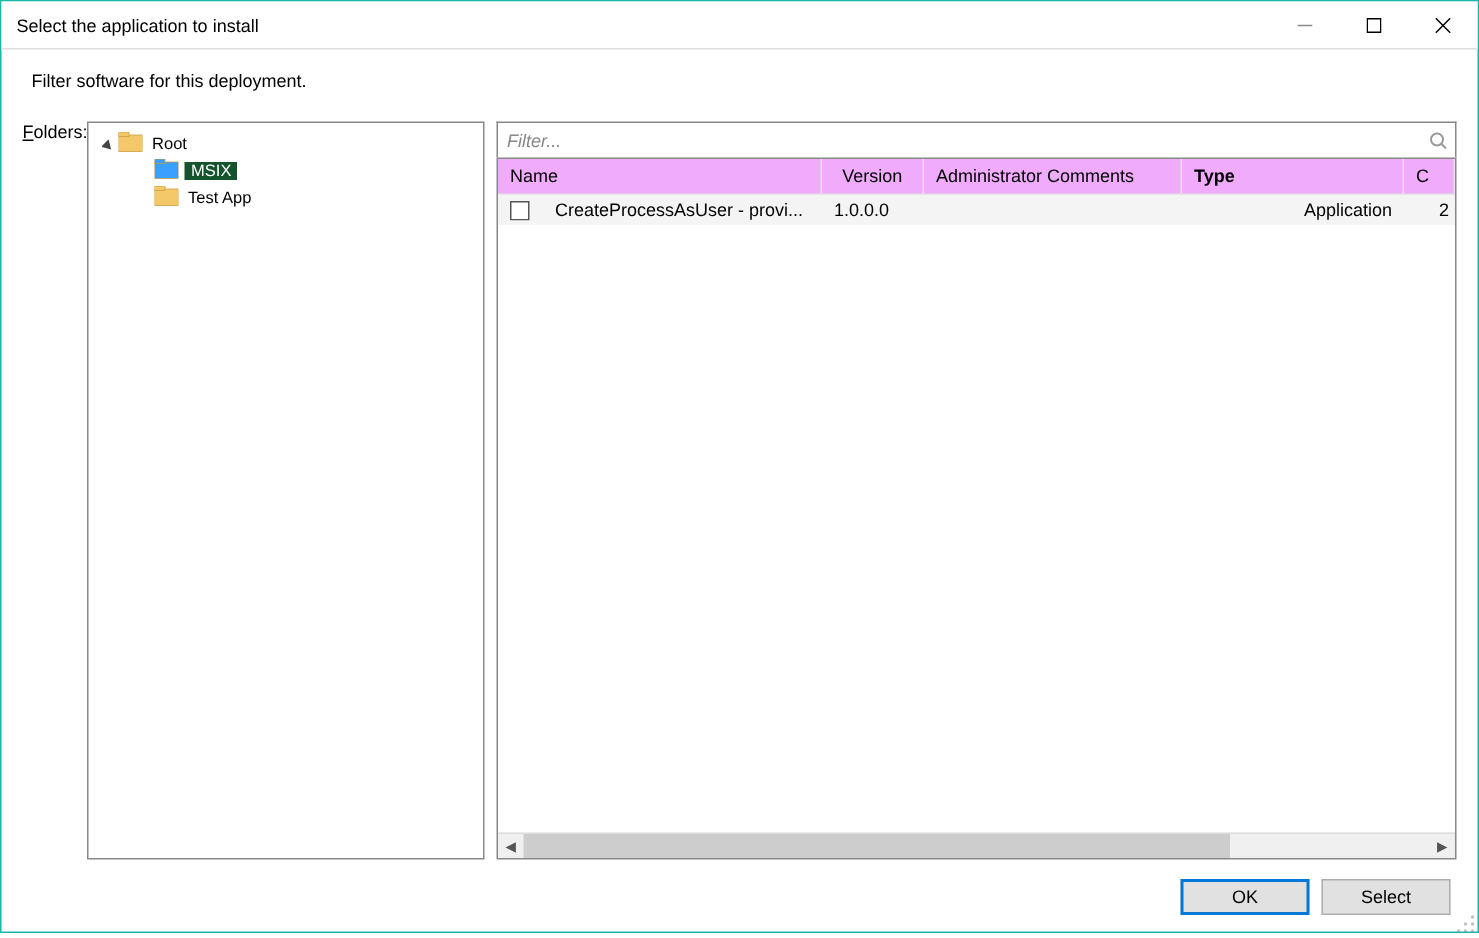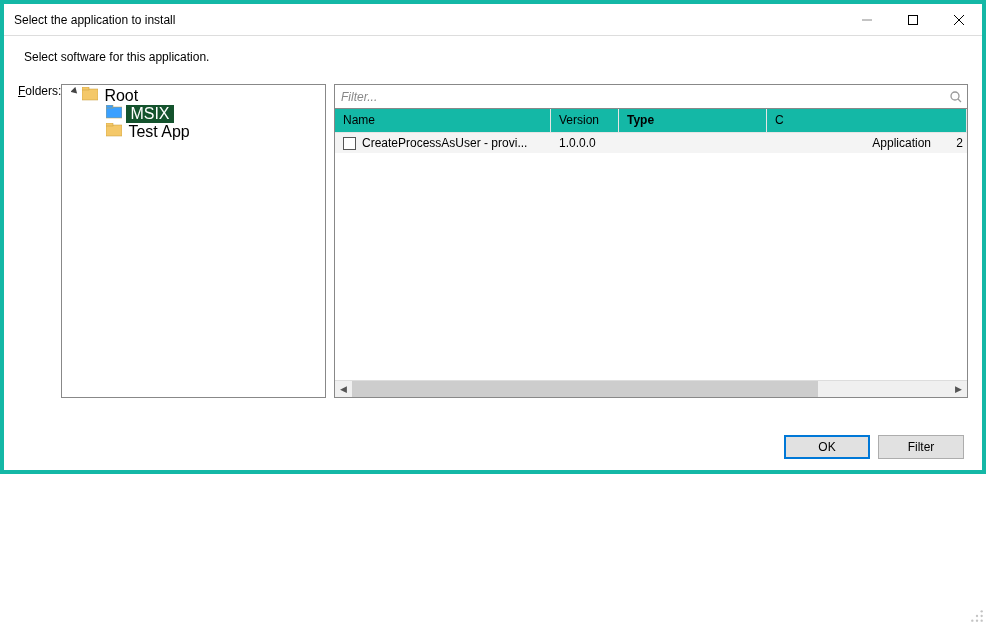--- a/index.html
+++ b/index.html
@@ -6,22 +6,22 @@
 body {
   font-family: "Segoe UI", Tahoma, sans-serif;
   font-size: 12px;
   background: #fff;
   width: 986px;
   height: 625px;
   overflow: hidden;
 }
 .window {
   width: 986px;
-  height: 474px;
-  border: 4px solid #14b8a6;
+  height: 622px;
+  border: 1px solid #14b8a6;
   display: flex;
   flex-direction: column;
   background: #fff;
 }
 .titlebar {
   height: 32px;
   display: flex;
   align-items: center;
   padding-left: 10px;
   border-bottom: 1px solid #ddd;
@@ -76,23 +76,23 @@
 .folders-label .u { text-decoration: underline; }
 .tree {
   flex: 1;
   border: 1px solid #888;
   background: #fff;
   padding: 2px 0;
   overflow: auto;
 }
 .tree-row {
   display: flex;
-  align-items: flex-start;
+  align-items: flex-end;
   height: 18px;
-  font-size: 16px;
+  font-size: 11px;
   color: #000;
   white-space: nowrap;
 }
 .tree-indent0 { padding-left: 6px; }
 .tree-indent1 { padding-left: 44px; }
 .expander {
   width: 14px;
   display: inline-flex;
   align-items: center;
   justify-content: center;
@@ -151,33 +151,33 @@
   border: 1px solid #888;
   background: #fff;
   display: flex;
   flex-direction: column;
   min-height: 0;
   overflow: hidden;
 }
 .headers {
   display: flex;
   height: 24px;
-  background: #14b8a6;
+  background: #f0abfc;
   border-bottom: 1px solid #e5e5e5;
 }
 .header-cell {
   border-right: 1px solid #e5e5e5;
   padding: 4px 8px;
   font-size: 12px;
   color: #000;
   white-space: nowrap;
   overflow: hidden;
 }
 .col-name { width: 216px; }
-.col-version { width: 68px; }
+.col-version { width: 68px; text-align: center; }
 .col-admin { width: 172px; }
 .col-type { width: 148px; font-weight: bold; }
 .col-extra { flex: 1; min-width: 14px; }
 .rows { flex: 1; overflow: hidden; }
 .list-row {
   display: flex;
   height: 20px;
   align-items: center;
   background: #f4f4f4;
   font-size: 12px;
@@ -186,20 +186,21 @@
   padding: 0 8px;
   white-space: nowrap;
   overflow: hidden;
   text-overflow: ellipsis;
   color: #000;
 }
 .cell-name {
   width: 216px;
   display: flex;
   align-items: flex-end;
+  gap: 11px;
 }
 .cell-version { width: 68px; }
 .cell-admin { width: 172px; }
 .cell-type { width: 148px; text-align: right; }
 .cell-extra { flex: 1; min-width: 14px; text-align: right; padding-right: 4px; }
 .chk {
   width: 13px;
   height: 13px;
   border: 1px solid #555;
   margin-right: 6px;
@@ -236,21 +237,20 @@
   background: #cdcdcd;
 }
 .button-row {
   height: 40px;
   display: flex;
   justify-content: flex-end;
   align-items: center;
   gap: 8px;
   padding-right: 4px;
   padding-top: 10px;
-  margin-top: 24px;
 }
 .dlg-btn {
   width: 86px;
   height: 24px;
   background: #e1e1e1;
   border: 1px solid #adadad;
   font-size: 12px;
   font-family: inherit;
   cursor: default;
 }
@@ -286,21 +286,21 @@
       <div class="win-btn">
         <svg viewBox="0 0 10 10">
             <line x1="0" y1="0" x2="10" y2="10" stroke="#000" stroke-width="1"></line>
             <line x1="10" y1="0" x2="0" y2="10" stroke="#000" stroke-width="1"></line>
           </svg>
       </div>
     </div>
   </div>
 
   <div class="content">
-    <div class="instruction">Select software for this application.</div>
+    <div class="instruction">Filter software for this deployment.</div>
 
     <div class="body-panels">
       <div class="folders-col">
         <div class="folders-label"><span class="u">F</span><span>olders:</span></div>
         <div class="tree">
           <div class="tree-row tree-indent0">
             <span class="expander">
               <svg width="9" height="9" viewBox="0 0 9 9">
                   <path d="M1 1 L7 4.5 L1 8 Z" fill="#444" transform="rotate(45 4 4.5)"></path>
                 </svg>
@@ -341,20 +341,21 @@
             <svg width="14" height="14" viewBox="0 0 14 14">
                 <circle cx="6" cy="6" r="4" fill="none" stroke="#999" stroke-width="1.3"></circle>
                 <line x1="9" y1="9" x2="12" y2="12" stroke="#999" stroke-width="1.3"></line>
               </svg>
           </span>
         </div>
         <div class="listview">
           <div class="headers">
             <div class="header-cell col-name">Name</div>
             <div class="header-cell col-version">Version</div>
+            <div class="header-cell col-admin">Administrator Comments</div>
             <div class="header-cell col-type">Type</div>
             <div class="header-cell col-extra">C</div>
           </div>
           <div class="rows">
             <div class="list-row">
               <div class="cell cell-name">
                 <span class="chk"></span>
                 <span>CreateProcessAsUser - provi...</span>
               </div>
               <div class="cell cell-version">1.0.0.0</div>
@@ -369,21 +370,21 @@
               <div class="scroll-thumb"></div>
             </div>
             <div class="scroll-arrow">▶</div>
           </div>
         </div>
       </div>
     </div>
 
     <div class="button-row">
       <button class="dlg-btn default">OK</button>
-      <button class="dlg-btn">Filter</button>
+      <button class="dlg-btn">Select</button>
     </div>
   </div>
 
   <svg class="resize-grip" viewBox="0 0 12 12">
     <circle cx="10" cy="2" r="1" fill="#888"></circle>
     <circle cx="6" cy="6" r="1" fill="#888"></circle>
       <circle cx="10" cy="6" r="1" fill="#888"></circle>
     <circle cx="2" cy="10" r="1" fill="#888"></circle>
       <circle cx="6" cy="10" r="1" fill="#888"></circle>
       <circle cx="10" cy="10" r="1" fill="#888"></circle>

